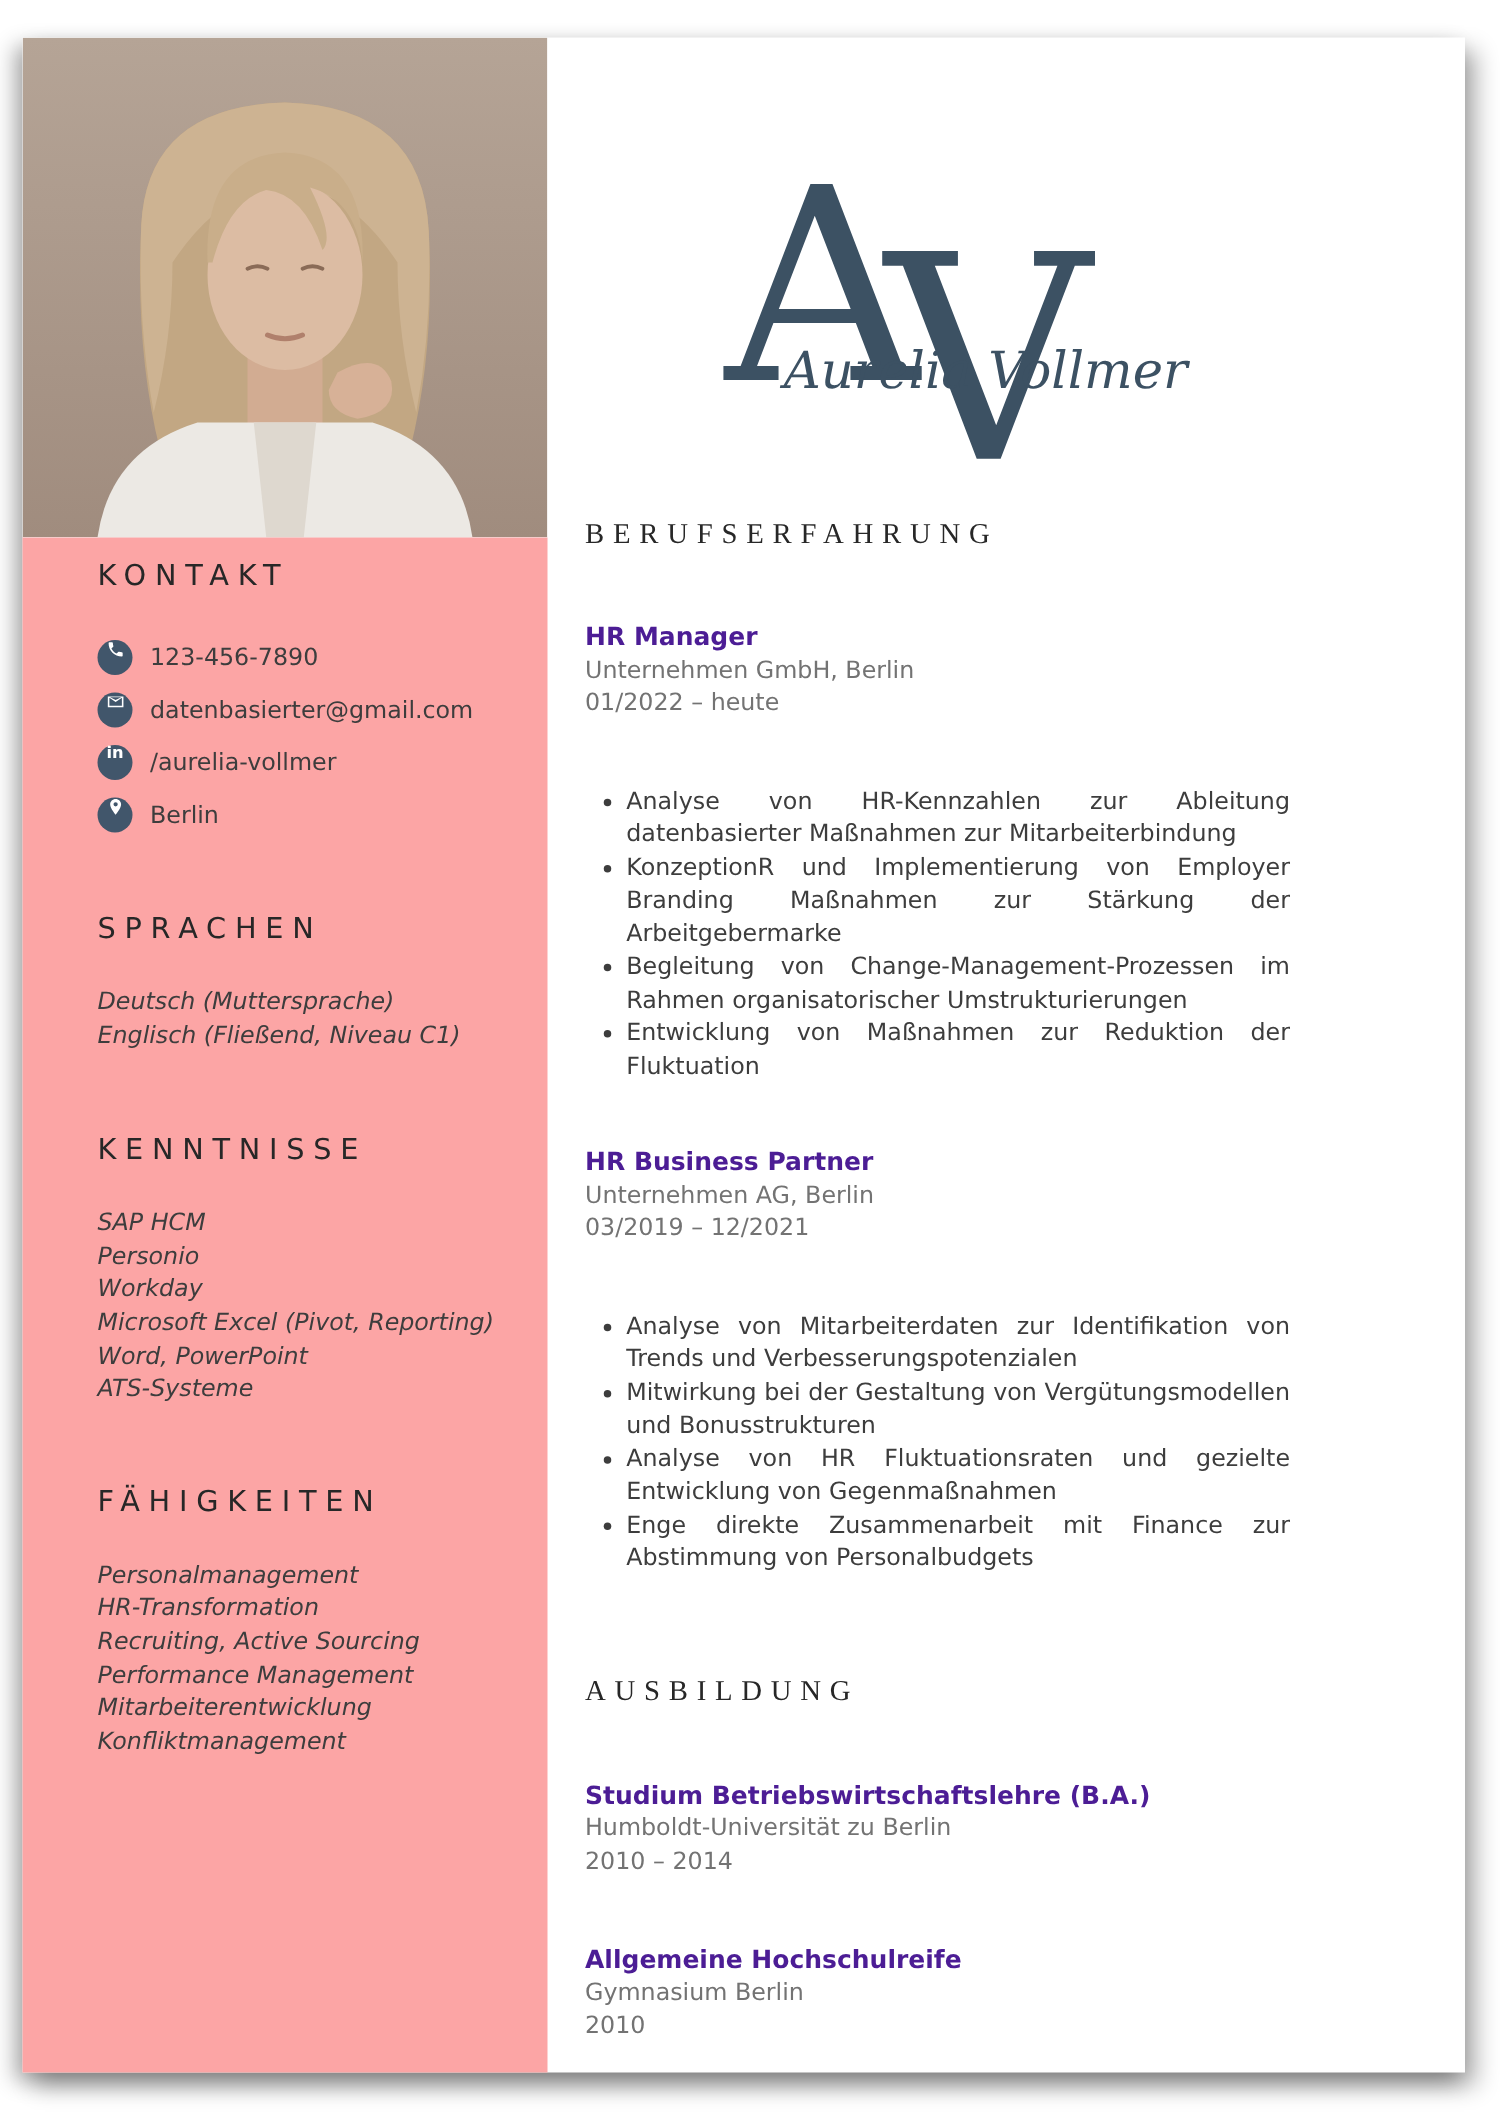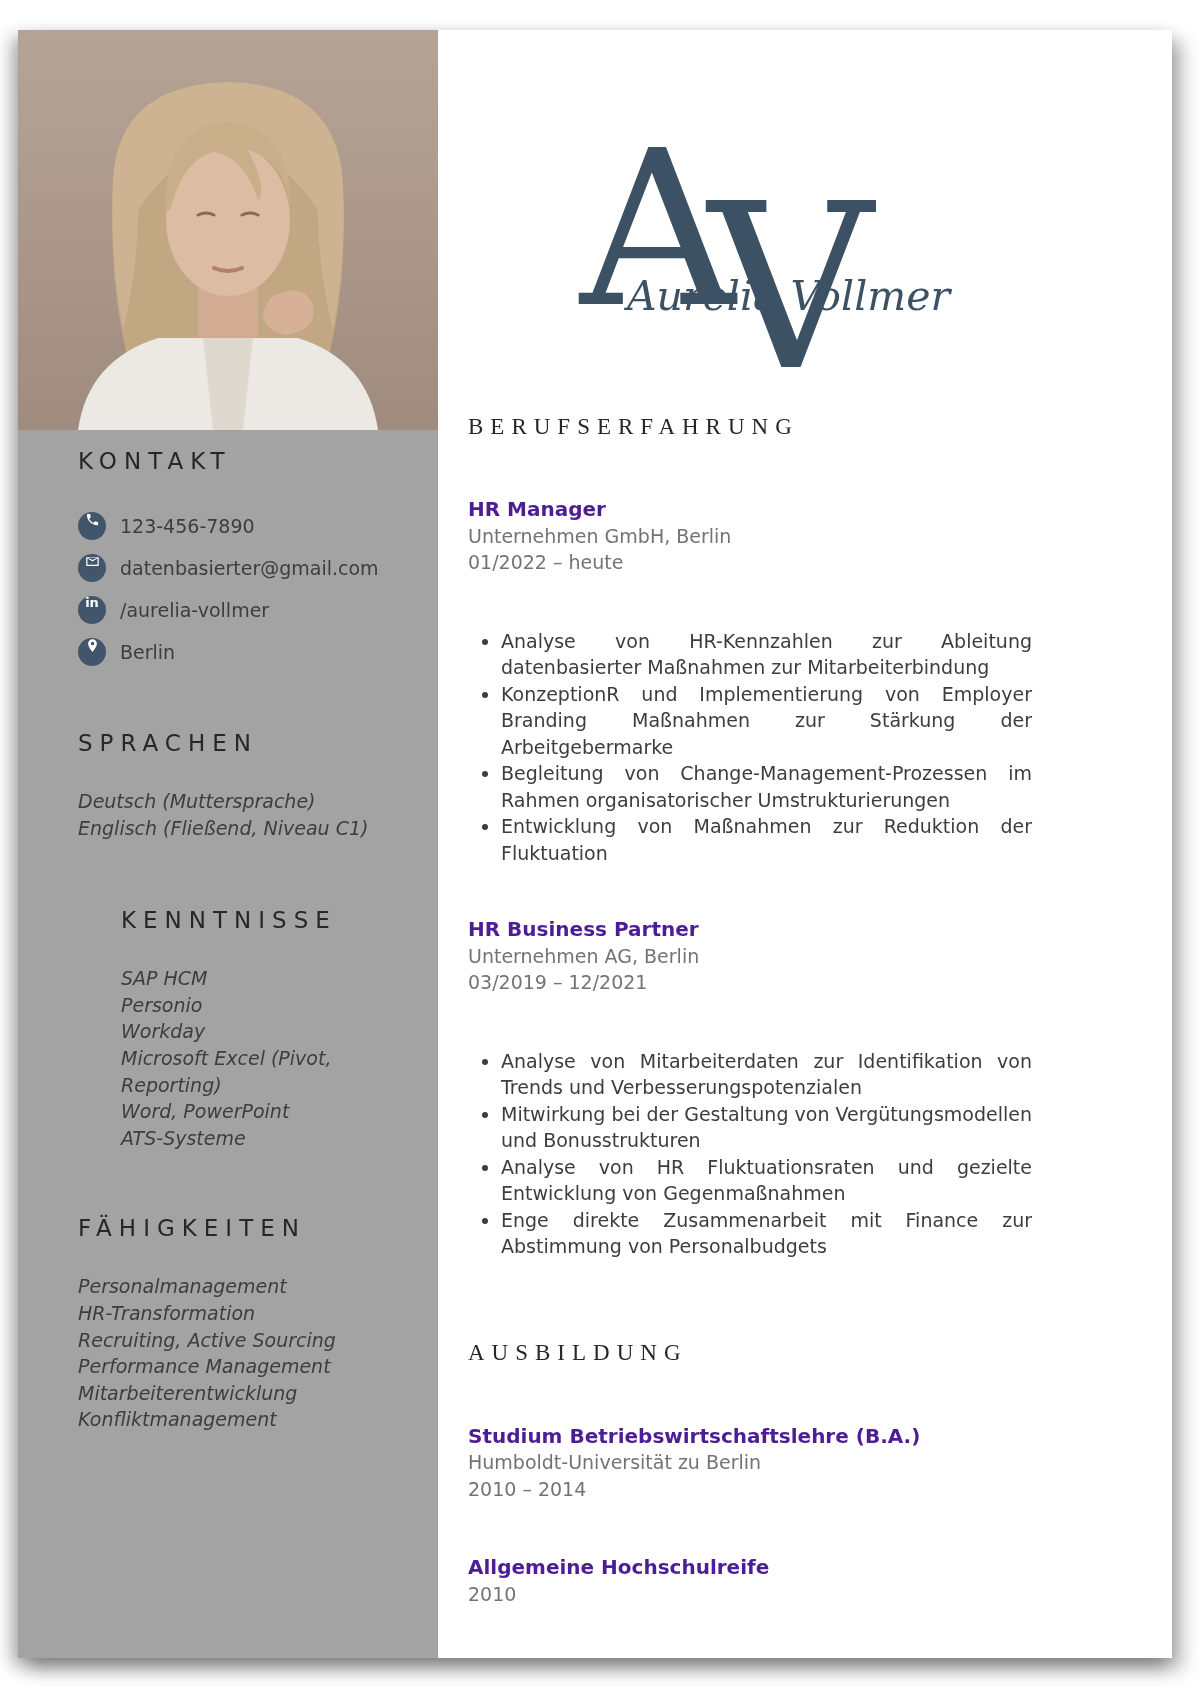--- a/index.html
+++ b/index.html
@@ -5,31 +5,31 @@
   html,body{margin:0;padding:0;background:#ffffff;}
   .canvas{position:relative;width:1200px;height:1700px;background:#ffffff;overflow:hidden;
           font-family:"DejaVu Sans","Liberation Sans",sans-serif;}
   .page{position:absolute;left:18px;top:30px;width:1154px;height:1628px;background:#ffffff;
         box-shadow:-7px 7px 16px rgba(0,0,0,.30), 9px 11px 18px rgba(0,0,0,.32);
         display:flex;}
   
   .sidebar{width:420px;flex:0 0 420px;display:flex;flex-direction:column;}
   .photo{width:420px;height:400px;flex:0 0 400px;overflow:hidden;}
   .photo svg{display:block;}
-  .side-content{flex:1;background:#a3a3a3;padding:18px 35px 0 60px;box-sizing:border-box;}
+  .side-content{flex:1;background:#fca5a5;padding:18px 35px 0 60px;box-sizing:border-box;}
   .side-heading{font-size:23px;letter-spacing:7px;font-weight:400;color:#272727;margin:0;}
   .contact-list{list-style:none;margin:38px 0 0 0;padding:0;}
   .contact-list li{display:flex;align-items:center;margin-bottom:14px;height:28px;}
   .cicon{width:28px;height:28px;border-radius:50%;background:#41566b;flex:0 0 28px;
          display:flex;align-items:flex-start;justify-content:center;margin-right:14px;}
   .cicon svg{display:block;}
   .cicon .in-txt{color:#ffffff;font-size:13px;font-weight:700;line-height:1;}
   .contact-text{font-size:19px;color:#3d3d3d;}
   .side-section-langs{margin-top:64px;}
-  .side-section-skills{margin-top:66px;margin-left:43px;}
+  .side-section-skills{margin-top:66px;}
   .side-section-abil{margin-top:64px;}
   .plain-list{list-style:none;margin:32px 0 0 0;padding:0;font-style:italic;}
   .plain-list li{font-size:19px;line-height:26.6px;color:#3d3d3d;}
   
   .main{flex:1;padding:0 140px 0 30px;box-sizing:border-box;}
   .monogram{position:relative;width:340px;height:258px;margin:92px auto 0 auto;}
   .mg-a{position:absolute;left:0;top:0;font-family:"DejaVu Serif","Liberation Serif",serif;
         font-size:215px;line-height:1;color:#3c5163;z-index:2;}
   .mg-v{position:absolute;left:128px;top:52px;font-family:"DejaVu Serif","Liberation Serif",serif;
         font-size:228px;line-height:1;color:#3c5163;z-index:1;}
@@ -199,19 +199,20 @@
         <h2 class="main-heading">AUSBILDUNG</h2>
 
         <div class="edu-entry">
           <div class="job-title">Studium Betriebswirtschaftslehre (B.A.)</div>
           <div class="job-line">Humboldt-Universität zu Berlin</div>
           <div class="job-line">2010 – 2014</div>
         </div>
 
         <div class="edu-entry edu-entry2">
           <div class="job-title">Allgemeine Hochschulreife</div>
+          <div class="job-line">Gymnasium Berlin</div>
           <div class="job-line">2010</div>
         </div>
       </section>
 
     </main>
   </div>
 </div>
 
 </body></html>

